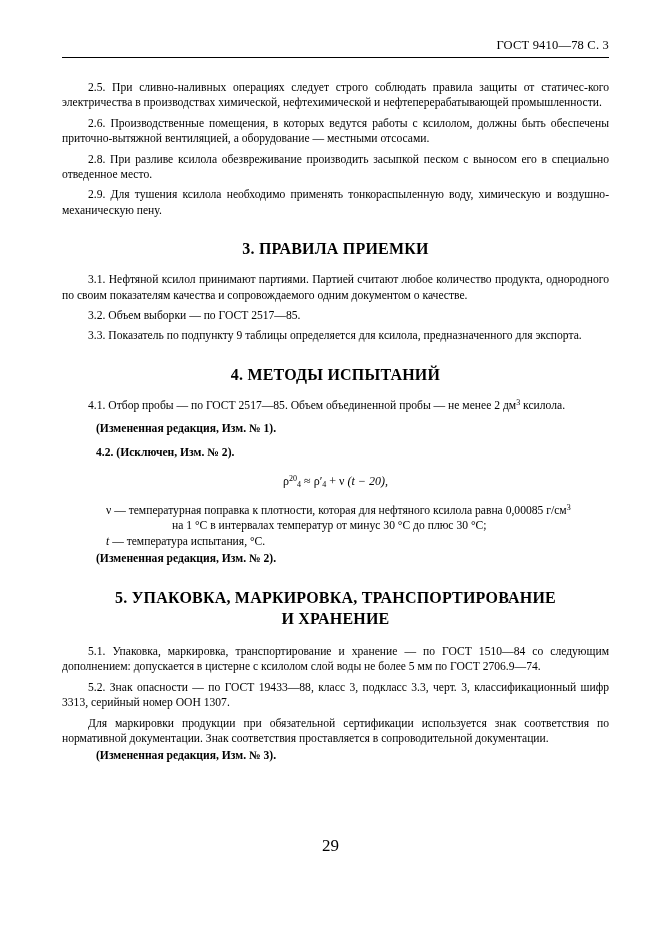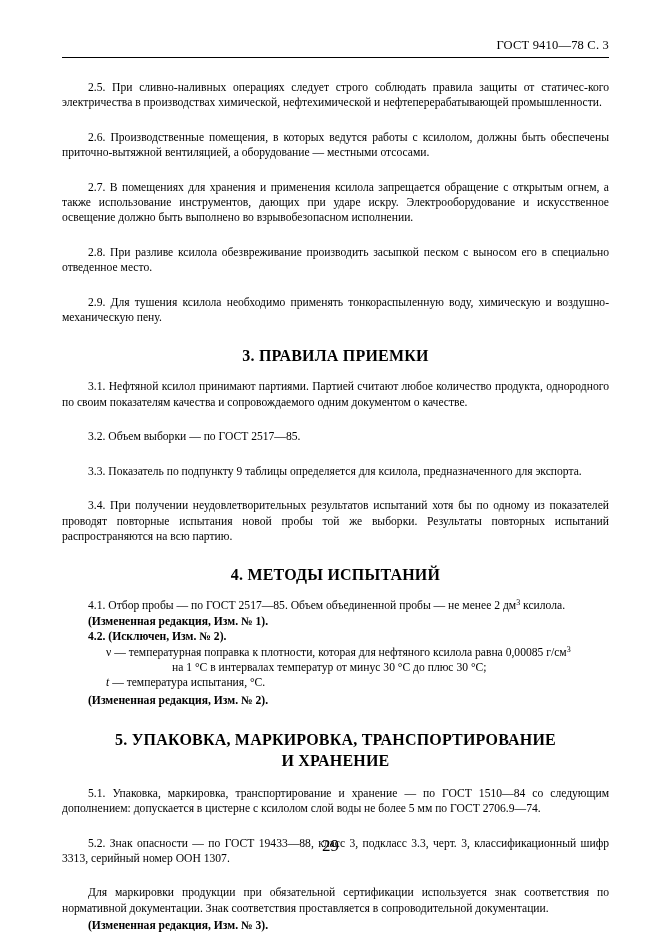--- a/index.html
+++ b/index.html
@@ -35,31 +35,31 @@
   .body-text {
     font-size: 11.6px;
     line-height: 1.33;
     text-align: justify;
   }
   p.para {
     margin: 0 0 0 0;
     text-indent: 26px;
     text-align: justify;
   }
-  p.para + p.para { margin-top: 19px; }
+  p.para + p.para { margin-top: 5px; }
   .section-title {
     text-align: center;
     font-weight: bold;
     font-size: 16px;
     margin: 22px 0 14px 0;
     letter-spacing: 0.2px;
   }
   .section-title.two-line { line-height: 1.3; }
   p.bold-note {
-    margin: 0;
+    margin: 8px;
     text-indent: 26px;
     font-weight: bold;
     text-align: left;
   }
   .formula {
     text-align: center;
     margin: 14px 0 12px 0;
     font-size: 12px;
     font-family: "Liberation Serif", serif;
   }
@@ -87,41 +87,46 @@
 </head>
 <body>
 
 <div class="page">
 
   <div class="header">ГОСТ 9410—78 С. 3</div>
 
   <div class="body-text">
     <p class="para">2.5.  При сливно-наливных операциях следует строго соблюдать правила защиты от статичес-кого электричества в производствах химической, нефтехимической и нефтеперерабатывающей промышленности.</p>
     <p class="para">2.6.  Производственные помещения, в которых ведутся работы с ксилолом, должны быть обеспечены приточно-вытяжной вентиляцией, а оборудование — местными отсосами.</p>
-    <p class="para">2.7.  В помещениях для хранения и применения ксилола запрещается обращение с открытым огнем, а также использование инструментов, дающих при ударе искру. Электрооборудование и искусственное освещение должно быть выполнено во взрывобезопасном исполнении.</p>
     <p class="para">2.8.  При разливе ксилола обезвреживание производить засыпкой песком с выносом его в специально отведенное место.</p>
     <p class="para">2.9.  Для тушения ксилола необходимо применять тонкораспыленную воду, химическую и воздушно-механическую пену.</p>
   </div>
 
   <div class="section-title">3.  ПРАВИЛА ПРИЕМКИ</div>
 
   <div class="body-text">
     <p class="para">3.1.  Нефтяной  ксилол принимают партиями. Партией считают любое  количество продукта, однородного  по  своим  показателям  качества  и  сопровождаемого  одним документом о качестве.</p>
     <p class="para">3.2.  Объем выборки — по ГОСТ 2517—85.</p>
     <p class="para">3.3.  Показатель  по подпункту 9 таблицы определяется для ксилола, предназначенного для экспорта.</p>
-    <p class="para">3.4.  При получении неудовлетворительных результатов испытаний хотя бы по одному из показателей проводят повторные испытания новой пробы той же выборки. Результаты повторных испытаний распространяются на всю партию.</p>
   </div>
 
   <div class="section-title">4.  МЕТОДЫ ИСПЫТАНИЙ</div>
 
   <div class="body-text">
     <p class="para"><span>4.1.  Отбор пробы — по ГОСТ 2517—85. Объем объединенной пробы — не менее 2 дм</span><sup>3</sup><span> ксилола.</span></p>
     <p class="bold-note">(Измененная редакция, Изм. № 1).</p>
     <p class="bold-note">4.2.  (Исключен, Изм. № 2).</p>
 
+    <div class="formula">
+      <span>ρ</span><sup>20</sup><sub>4</sub>
+      <span>≈</span>
+      <span>ρ</span><span>′</span><sub>4</sub>
+      <span>+ ν</span>
+      <i>(t − 20),</i>
+    </div>
 
     <div class="defs">
       <p class="defline" style="margin-left:44px;">
         <span>ν</span><span>  —  температурная поправка к плотности, которая для нефтяного ксилола равна 0,00085 г/см</span><sup>3</sup><span></span>
       </p>
       <p class="defline" style="margin-left:110px;">на 1 °С в интервалах температур от минус 30 °С до плюс 30 °С;</p>
       <p class="defline" style="margin-left:44px;">
         <i>t</i><span> — температура испытания, °С.</span>
       </p>
       <p class="bold-note" style="margin-top:2px;">(Измененная редакция, Изм. № 2).</p>

